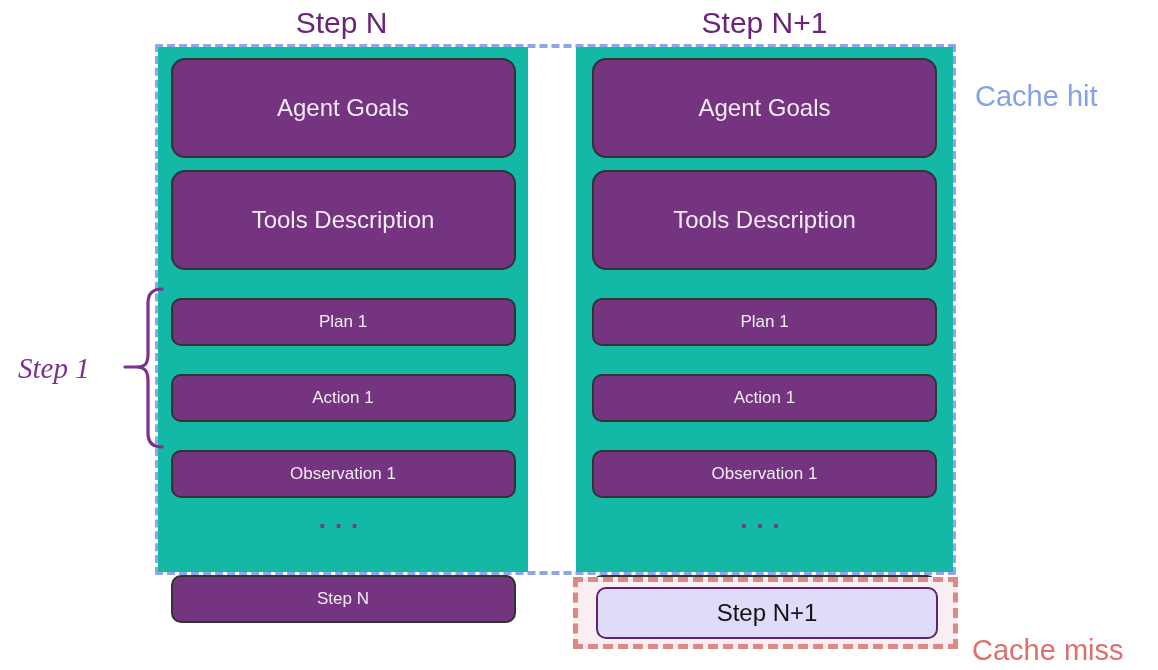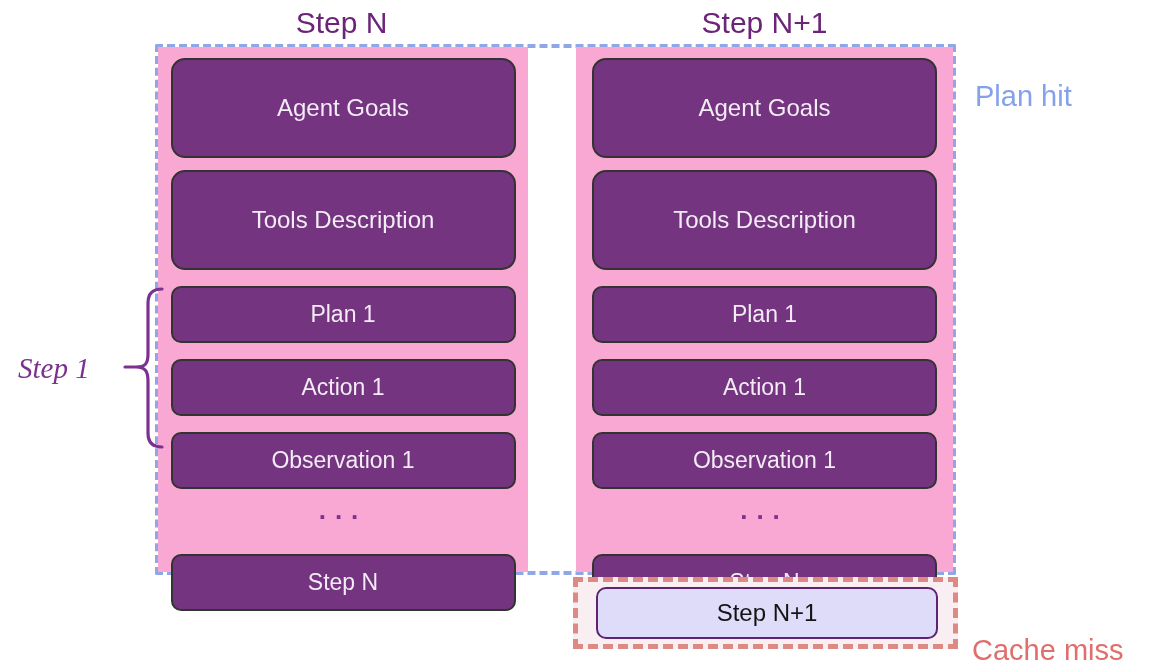--- a/index.html
+++ b/index.html
@@ -12,34 +12,34 @@
     color:#6b2478;text-align:center;
   }
   #title-left{left:155px;width:373px;}
   #title-right{left:576px;width:377px;}
 
   .cache-hit-region{
     position:absolute;left:155px;top:44px;width:801px;height:531px;
     border:4px dashed #8fa7e9;box-sizing:border-box;border-radius:2px;
   }
   .col-panel{
-    position:absolute;top:47px;height:525px;background:#f9a8d4;
+    position:absolute;top:47px;height:525px;background:#14b8a6;
     display:flex;flex-direction:column;align-items:center;
   }
   #panel-left{left:158px;width:370px;}
   #panel-right{left:576px;width:377px;}
 
   .pbox{
     background:#743480;border:2.5px solid #333333;box-sizing:border-box;
     color:#f3ecf5;display:flex;align-items:center;justify-content:center;
     width:345px;flex:0 0 auto;
   }
   .big{height:100px;border-radius:14px;margin-top:12px;font-size:24px;}
   .big.first{margin-top:11px;}
-  .small{height:57px;border-radius:10px;margin-top:16px;font-size:23px;}
+  .small{height:48px;border-radius:10px;margin-top:28px;font-size:17px;}
   .dots{
     height:18px;margin-top:15px;margin-bottom:16px;flex:0 0 auto;
     color:#7c3488;font-weight:bold;font-size:26px;line-height:13px;
     letter-spacing:9px;text-align:center;
   }
 
   .cache-miss-region{
     position:absolute;left:573px;top:577px;width:385px;height:72px;
     border:5px dashed #dd8a84;box-sizing:border-box;background:#f9eef1;
   }
@@ -84,19 +84,19 @@
   <div class="pbox small">Plan 1</div>
   <div class="pbox small">Action 1</div>
   <div class="pbox small">Observation 1</div>
   <div class="dots">...</div>
   <div class="pbox small">Step N</div>
 </div>
 
 <div class="cache-miss-region"></div>
 <div class="extra-box">Step N+1</div>
 
-<div class="side-label" id="cache-hit-label">Plan hit</div>
+<div class="side-label" id="cache-hit-label">Cache hit</div>
 <div class="side-label" id="cache-miss-label">Cache miss</div>
 <div class="side-label" id="step1-label">Step 1</div>
 
 <svg id="step1-brace" width="44" height="162" viewBox="0 0 44 162">
   <path d="M40 2 C30 2 26 7 26 16 L26 67 C26 77 23 80 14 80 L3 80 M14 80 C23 80 26 84 26 94 L26 146 C26 155 30 160 40 160" fill="none" stroke="#7c3090" stroke-width="3.2" stroke-linecap="round"></path>
 </svg>
 
 </body></html>

